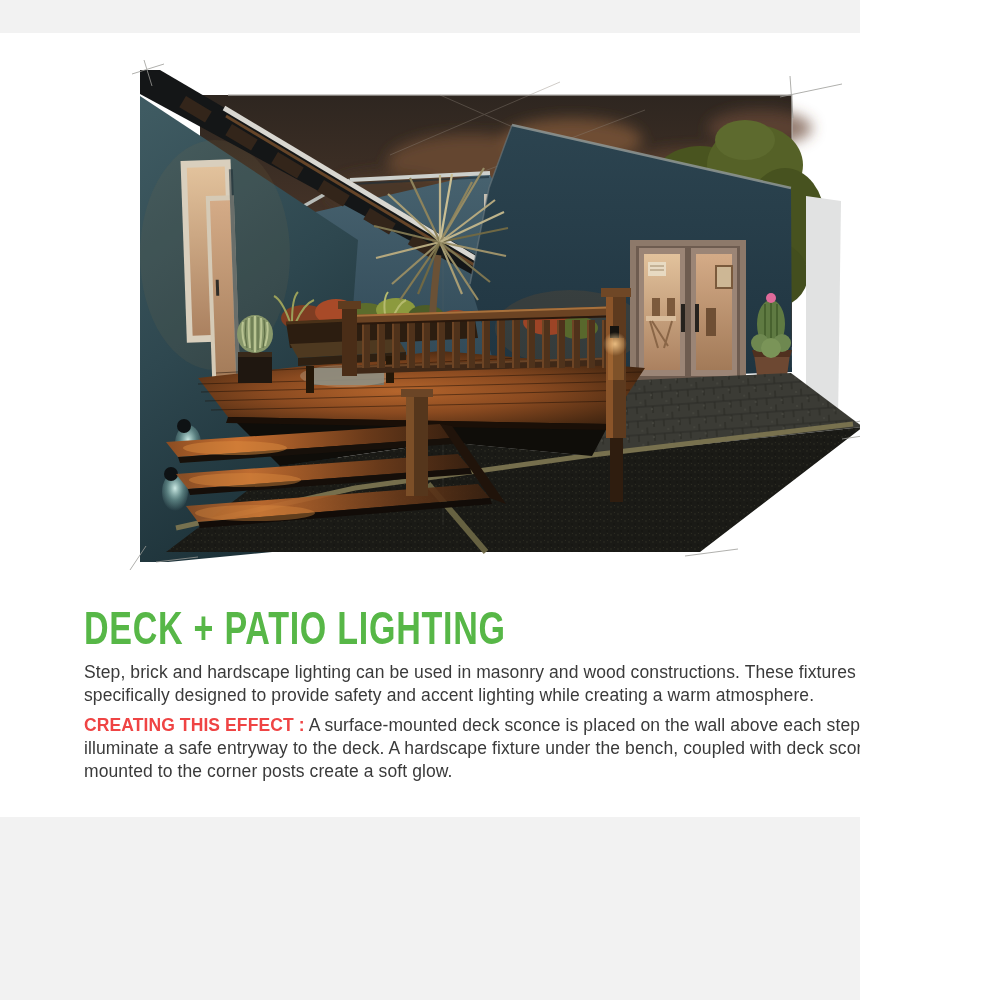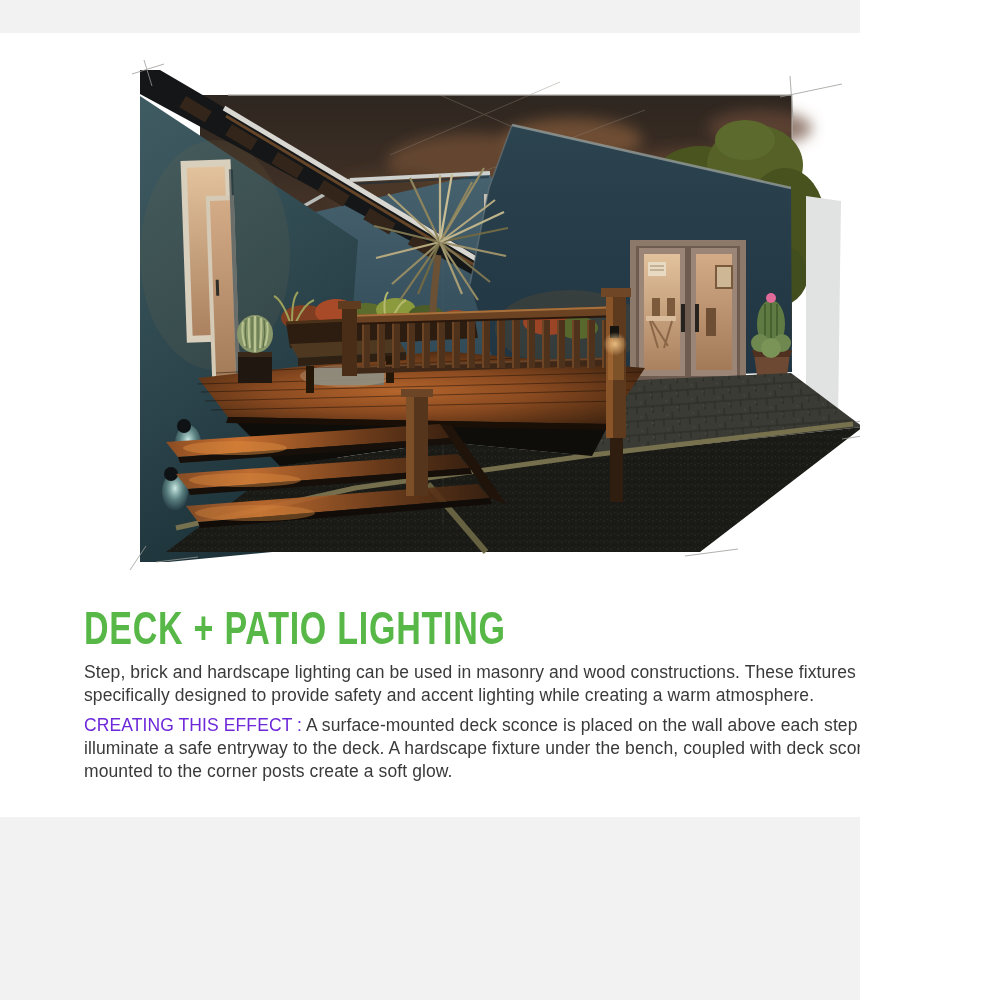--- a/index.html
+++ b/index.html
@@ -8,21 +8,21 @@
   .top-band{position:absolute;left:0;top:0;width:1000px;height:33px;background:var(--band,#f2f2f2);}
   .hero{position:absolute;left:140px;top:70px;width:723px;height:495px;}
   .hero svg{overflow:visible;display:block;}
   .heading{position:absolute;left:84px;top:606px;margin:0;font-size:46px;font-weight:700;
            line-height:44px;color:var(--accent,#57b747);letter-spacing:1px;white-space:nowrap;
            transform:scaleX(0.74);transform-origin:left center;}
   .para{position:absolute;left:84px;width:842px;margin:0;font-size:17.5px;line-height:23px;
         color:var(--ink,#3a3a3a);letter-spacing:0.1px;}
   .para-1{top:661px;}
   .para-2{top:714px;}
-  .para strong{color:#6d28d9;font-weight:400;}
+  .para strong{color:#ef4444;font-weight:700;}
   .footer-band{position:absolute;left:0;top:817px;width:1000px;height:183px;background:var(--band,#f2f2f2);}
 </style>
 </head>
 <body>
 
 <div class="canvas">
 
   <div class="top-band"></div>
 
   <div class="hero">

